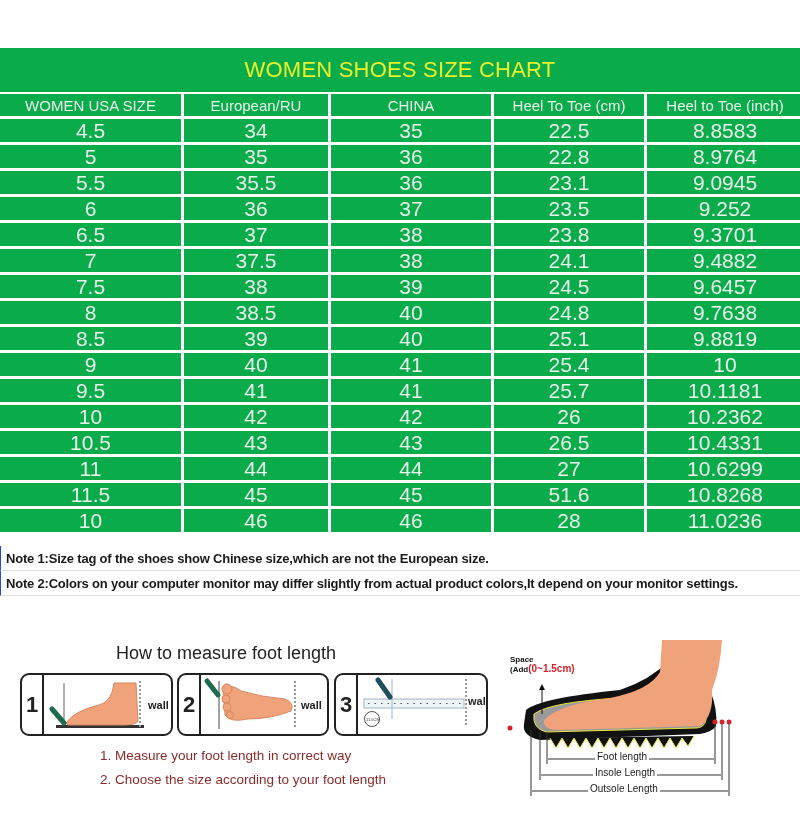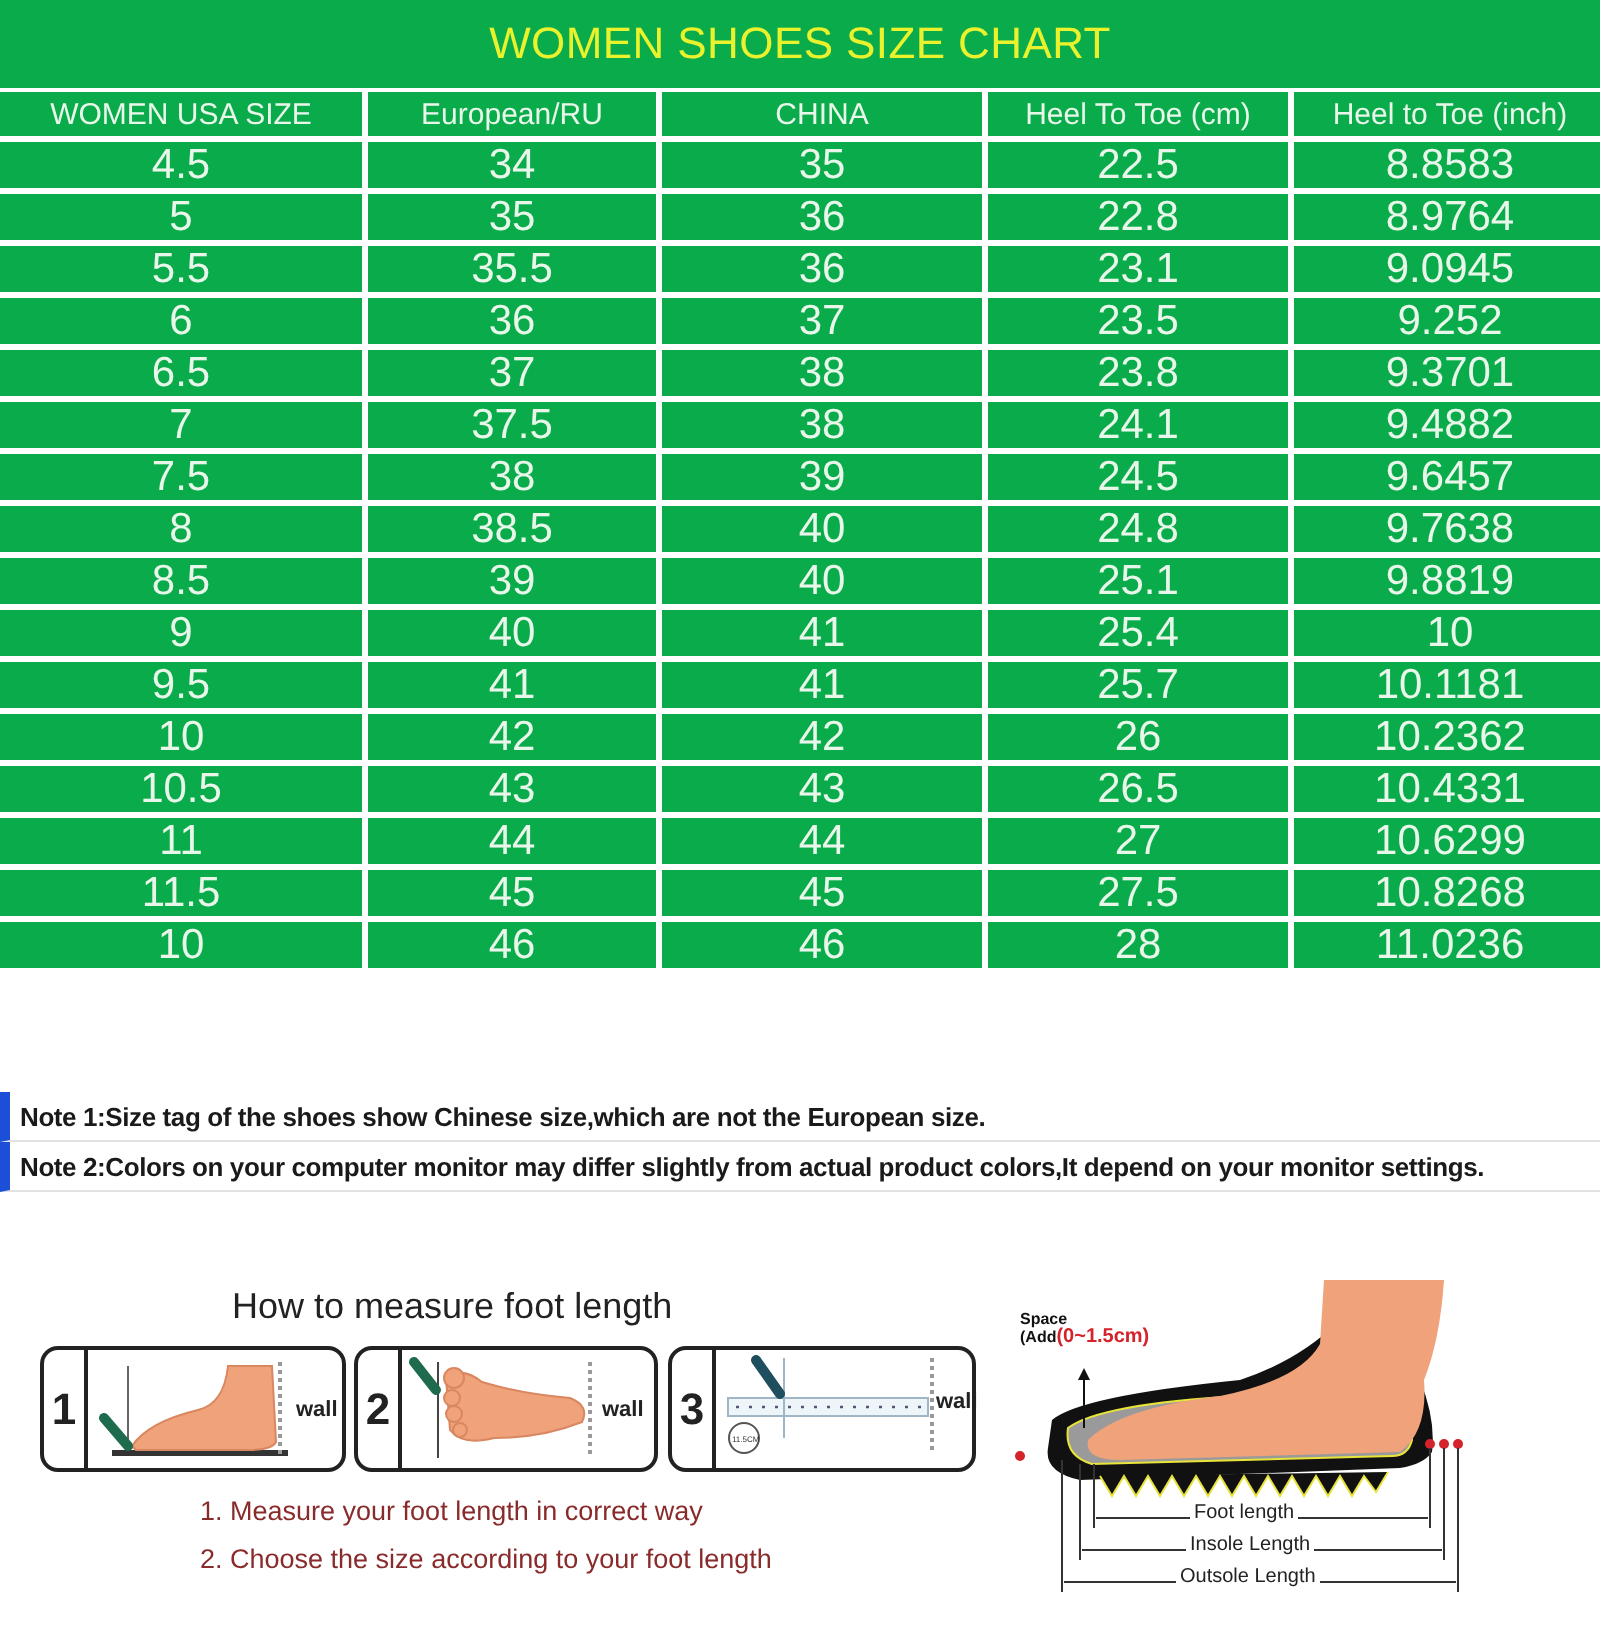--- a/index.html
+++ b/index.html
@@ -5,39 +5,39 @@
   * { box-sizing: border-box; margin: 0; padding: 0; }
   body {
     width: 800px; height: 814px; background: #ffffff; overflow: hidden;
     font-family: "Liberation Sans", "DejaVu Sans", sans-serif;
     position: relative;
   }
   .chart { position: absolute; left: 0; top: 0; width: 800px; background: #ffffff; }
   .title-bar {
     height: 44px; background: #0aab4a;
     display: flex; align-items: center; justify-content: center;
-    color: #e9f22c; font-size: 22px; letter-spacing: 0.2px;
+    color: #e9f22c; font-size: 22px; letter-spacing: 0.2px; margin-top: 48px;
   }
   table.size-table {
     border-collapse: separate; border-spacing: 3px 3px;
     width: 806px; margin-left: -3px; margin-top: -1px;
     table-layout: fixed;
   }
   table.size-table td, table.size-table th {
     background: #0aab4a; color: #e8f7ea; text-align: center;
     padding: 0; font-weight: normal;
   }
   table.size-table th { height: 22px; font-size: 15px; }
   table.size-table td { height: 23px; font-size: 21px; line-height: 23px; }
   col.c1 { width: 181px; } col.c2 { width: 144px; } col.c3 { width: 160px; }
   col.c4 { width: 150px; } col.c5 { width: 156px; }
 
   .notes { position: absolute; left: 0; top: 546px; width: 800px; }
   .note-row {
-    height: 25px; border-bottom: 1px solid #e2e2e2; border-left: 5px solid #1d4ed8;
+    height: 25px; border-bottom: 1px solid #e2e2e2; border-left: 1px solid #1d4ed8;
     display: flex; align-items: center; padding-left: 5px;
     font-size: 13px; font-weight: bold; color: #1a1a1a; letter-spacing: -0.2px;
   }
 
   .measure { position: absolute; left: 0; top: 630px; width: 800px; height: 184px; }
   .measure-title {
     position: absolute; left: 116px; top: 13px; font-size: 18px; color: #222;
   }
   .panel {
     position: absolute; top: 43px; height: 63px;
@@ -180,21 +180,21 @@
           <td>11</td>
           <td>44</td>
           <td>44</td>
           <td>27</td>
           <td>10.6299</td>
         </tr>
         <tr>
           <td>11.5</td>
           <td>45</td>
           <td>45</td>
-          <td>27.5</td>
+          <td>51.6</td>
           <td>10.8268</td>
         </tr>
         <tr>
           <td>10</td>
           <td>46</td>
           <td>46</td>
           <td>28</td>
           <td>11.0236</td>
         </tr>
       </tbody>

